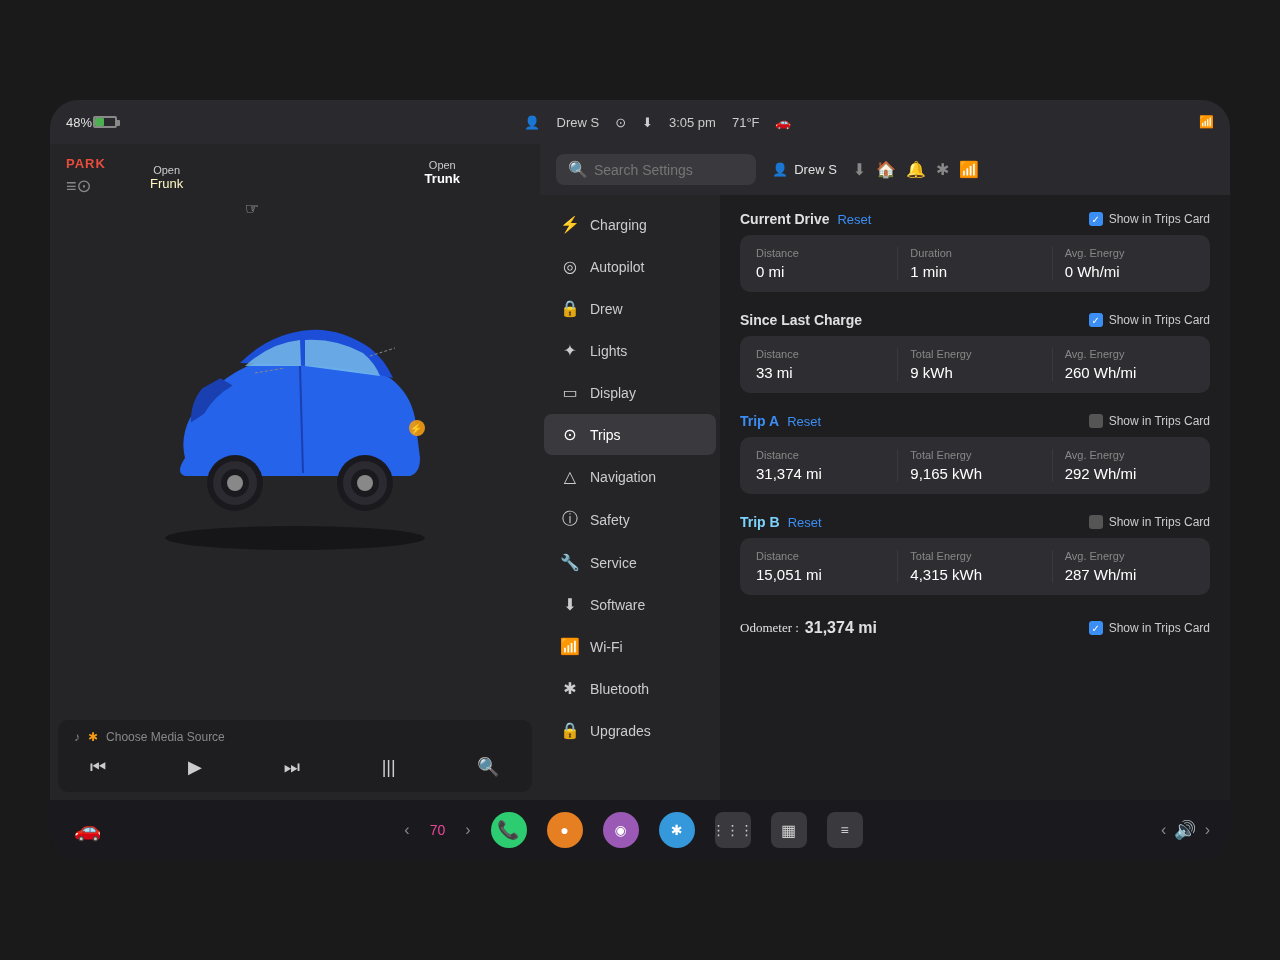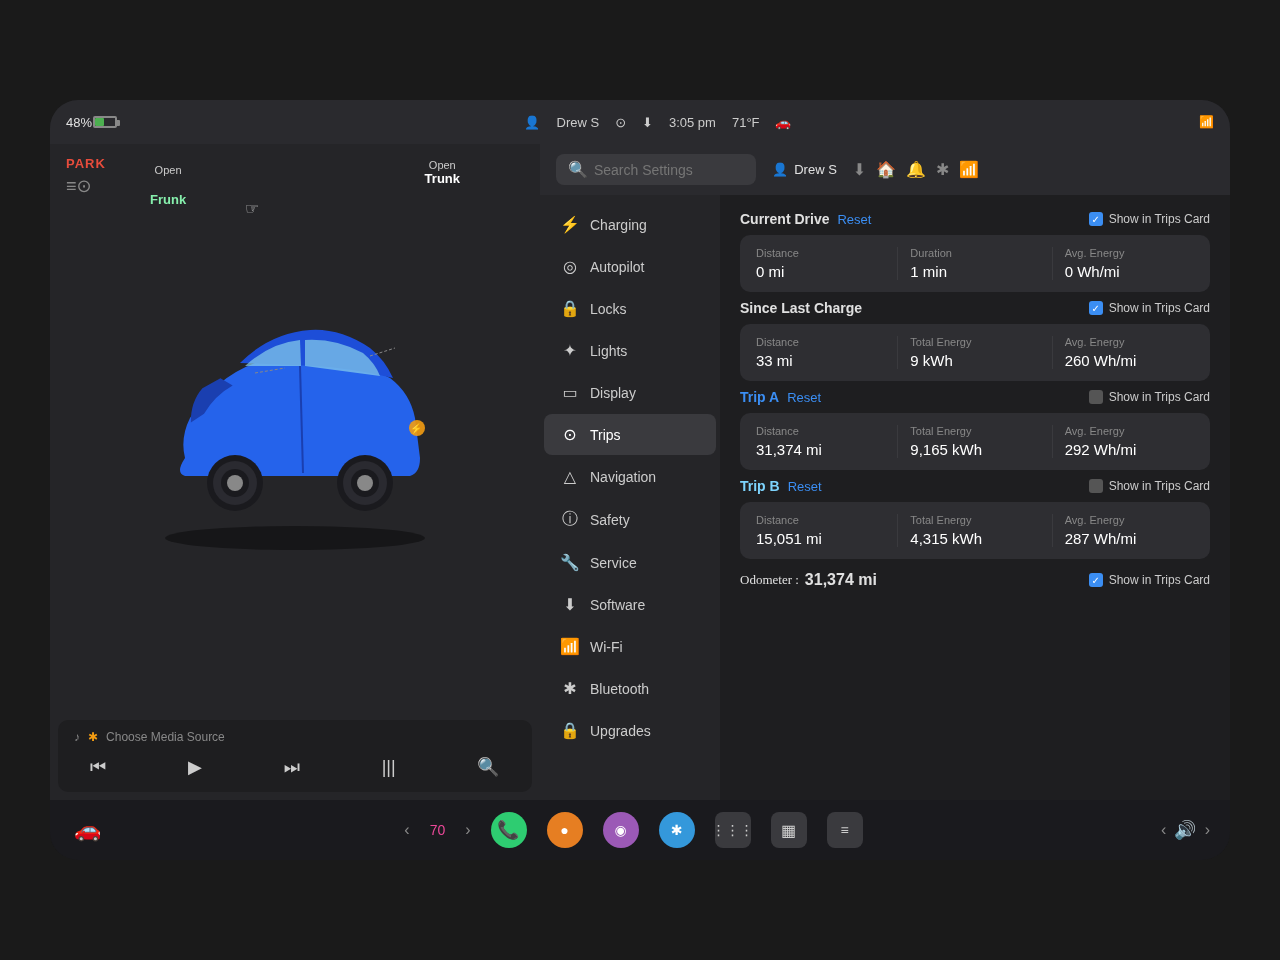--- a/index.html
+++ b/index.html
@@ -283,21 +283,21 @@
     
     .trips-content {
       flex: 1;
       padding: 16px 20px;
       overflow-y: auto;
       background: #1e1e20;
     }
 
     
     .trip-section {
-      margin-bottom: 8px;
+      margin-bottom: 20px;
     }
     .trip-section-header {
       display: flex;
       align-items: center;
       justify-content: space-between;
       margin-bottom: 8px;
     }
     .trip-section-title {
       display: flex;
       align-items: center;
@@ -472,21 +472,21 @@
 
     <div class="left-panel">
       <div class="park-badge">
         <div class="park-text">PARK</div>
         <div class="drive-mode-icon">≡⊙</div>
       </div>
 
       <div class="car-area">
         <div class="open-frunk-label">
           <div style="font-size:11px;color:#ccc;">Open</div>
-          <div class="sub" style="color:#86efac;font-weight:700;margin-top:16px;">Frunk</div>
+          <div class="sub" style="color:#fef9c3;font-weight:400;">Frunk</div>
         </div>
         <div style="position:absolute;top:55px;left:195px;color:#ccc;font-size:16px;">☞</div>
         <div class="open-trunk-label">
           <div style="font-size:11px;color:#ccc;">Open</div>
           <div class="sub" style="color:#fff;font-weight:600;">Trunk</div>
         </div>
 
         <div class="car-svg-container">
           <svg viewBox="0 0 340 260" xmlns="http://www.w3.org/2000/svg">
 
@@ -563,21 +563,21 @@
           <div class="nav-item">
             <span class="nav-icon">⚡</span>
             <span>Charging</span>
           </div>
           <div class="nav-item">
             <span class="nav-icon">◎</span>
             <span>Autopilot</span>
           </div>
           <div class="nav-item">
             <span class="nav-icon">🔒</span>
-            <span>Locks</span>
+            <span>Drew</span>
           </div>
           <div class="nav-item">
             <span class="nav-icon">✦</span>
             <span>Lights</span>
           </div>
           <div class="nav-item">
             <span class="nav-icon">▭</span>
             <span>Display</span>
           </div>
           <div class="nav-item active">

